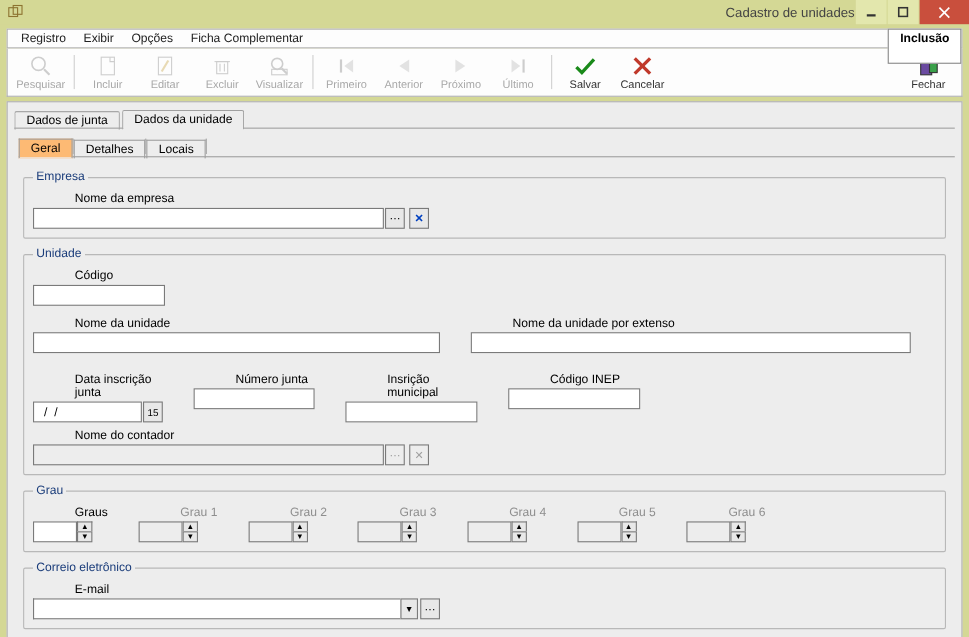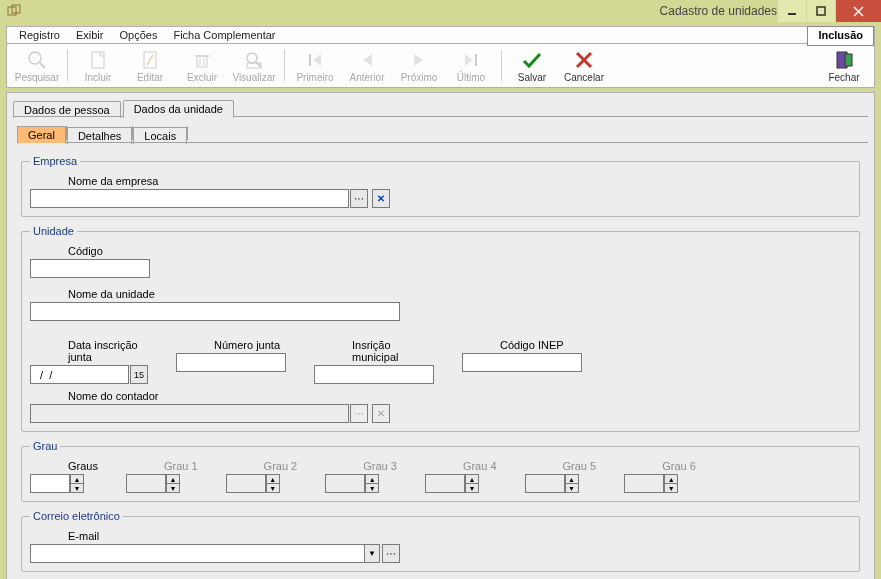--- a/index.html
+++ b/index.html
@@ -67,21 +67,21 @@
     color: #222;
   }
   .mode-label {
     position: absolute;
     right: 0;
     top: -1px;
     border: 1px solid #888;
     background: #fff;
     padding: 2px 10px;
     font-weight: bold;
-    height: 20px;
+    height: 32px;
   }
   .toolbar {
     background: #fdfdfd;
     border: 1px solid #b0b0b0;
     border-top: none;
     margin: 0 6px;
     height: 50px;
     display: flex;
     align-items: stretch;
     padding: 2px 4px;
@@ -426,21 +426,21 @@
             <rect x="12" y="5" width="7" height="12" fill="#3aa04a" stroke="#333"></rect>
           </svg>
       </span>
       <span>Fechar</span>
     </div>
   </div>
 
   <div class="content-area">
 
     <div class="tab-strip">
-      <div class="tab">Dados de pessoa</div>
+      <div class="tab">Dados de junta</div>
       <div class="tab active">Dados da unidade</div>
     </div>
 
     <div class="sub-tab-strip" style="margin-left:4px;">
       <div class="sub-tab active">Geral</div>
       <div class="sub-tab-sep"></div>
       <div class="sub-tab">Detalhes</div>
       <div class="sub-tab-sep"></div>
       <div class="sub-tab">Locais</div>
       <div class="sub-tab-sep"></div>
@@ -464,20 +464,24 @@
 
       <fieldset class="group">
         <legend>Unidade</legend>
 
         <div class="label">Código</div>
         <input class="text-input" style="width: 120px;" value="">
 
         <div class="row" style="margin-top:6px;">
           <div class="col" style="flex:0 0 370px;">
             <div class="label">Nome da unidade</div>
+            <input class="text-input" value="" style="">
+          </div>
+          <div class="col" style="flex:0 0 400px;">
+            <div class="label">Nome da unidade por extenso</div>
             <input class="text-input" value="" style="">
           </div>
         </div>
 
         <div class="row" style="margin-top:14px;">
           <div class="col" style="width:118px;">
             <div class="label">Data inscrição junta</div>
             <div class="input-with-btns">
               <input class="text-input" style="width: 96px;" value="  /  /">
               <div class="small-btn">

